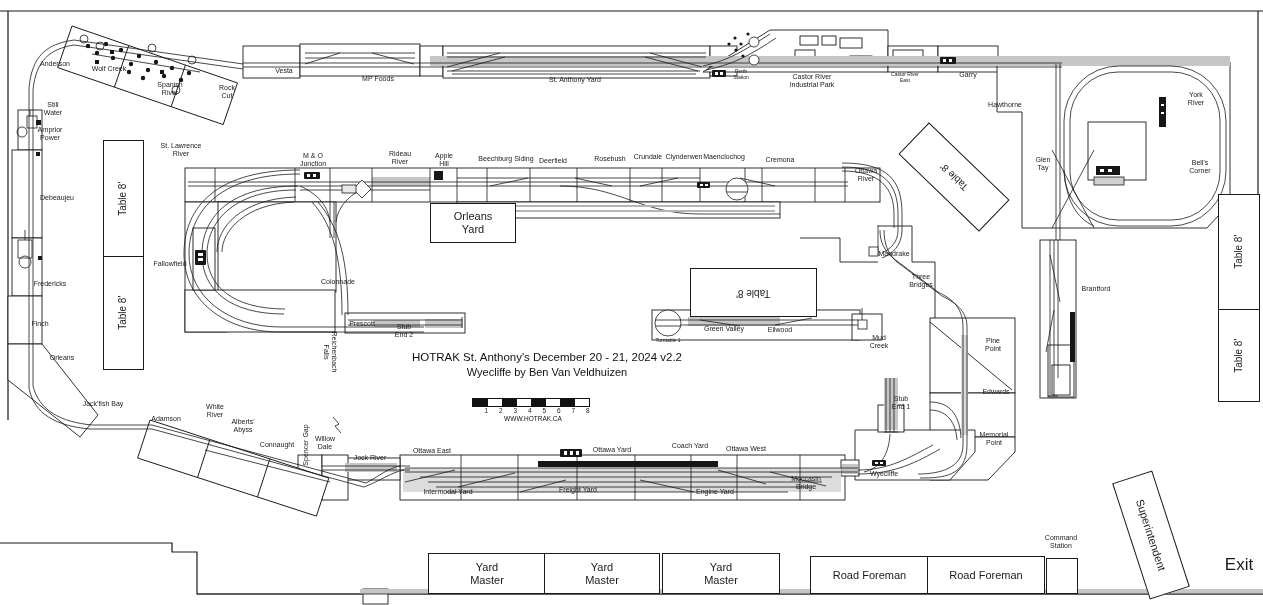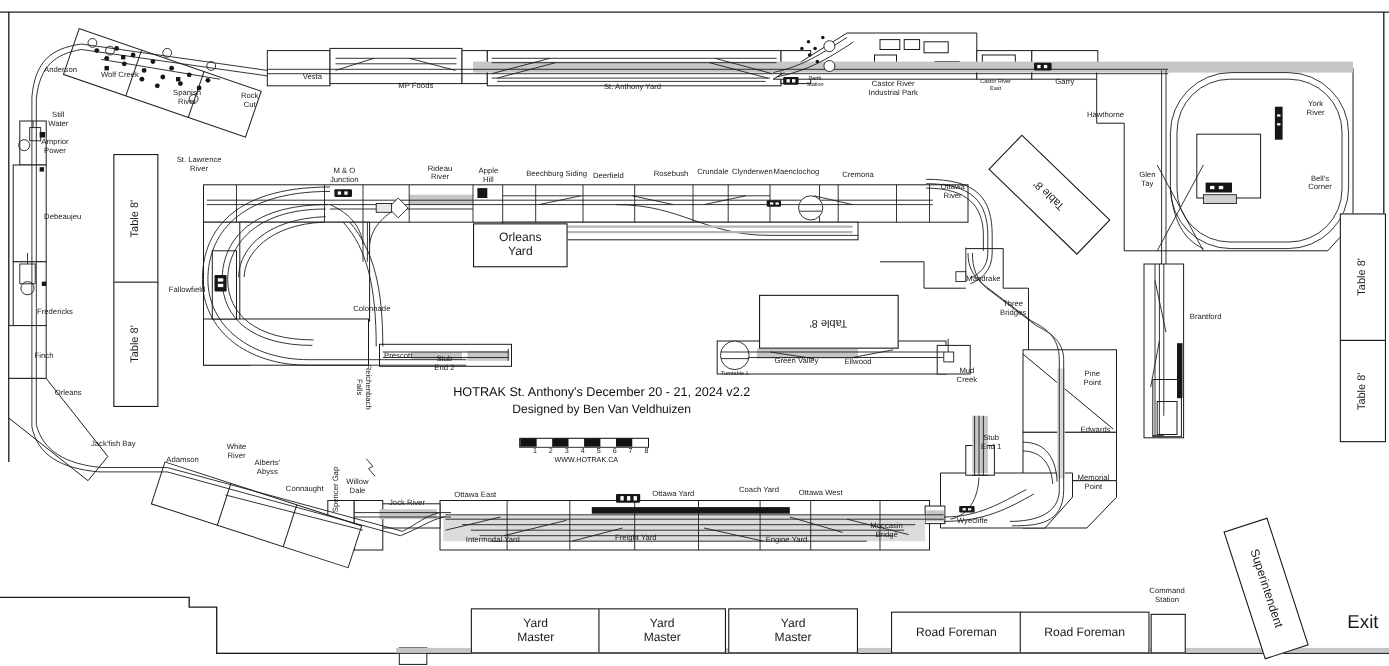--- a/index.html
+++ b/index.html
@@ -342,21 +342,21 @@
         <circle cx="729" cy="44" r="1.6"></circle>
   </g>
   <g stroke="#1a1a1a" stroke-width="0.8" fill="#fff">
     <circle cx="754" cy="42" r="5"></circle>
         <circle cx="754" cy="60" r="5"></circle>
   </g>
 </svg>
 
   <div class="titleblock">
     <div class="tl1">HOTRAK St. Anthony's December 20 - 21, 2024 v2.2</div>
-    <div class="tl2">Designed by Ben Van Veldhuizen</div>
+    <div class="tl2">Wyecliffe by Ben Van Veldhuizen</div>
     <div class="scalebar" id="scalebar">
         <div class="seg" style="background: rgb(17, 17, 17);"></div>
         <div class="seg" style="background: rgb(255, 255, 255);"></div>
         <div class="seg" style="background: rgb(17, 17, 17);"></div>
         <div class="seg" style="background: rgb(255, 255, 255);"></div>
         <div class="seg" style="background: rgb(17, 17, 17);"></div>
         <div class="seg" style="background: rgb(255, 255, 255);"></div>
         <div class="seg" style="background: rgb(17, 17, 17);"></div>
         <div class="seg" style="background: rgb(255, 255, 255);"></div>
       </div>

